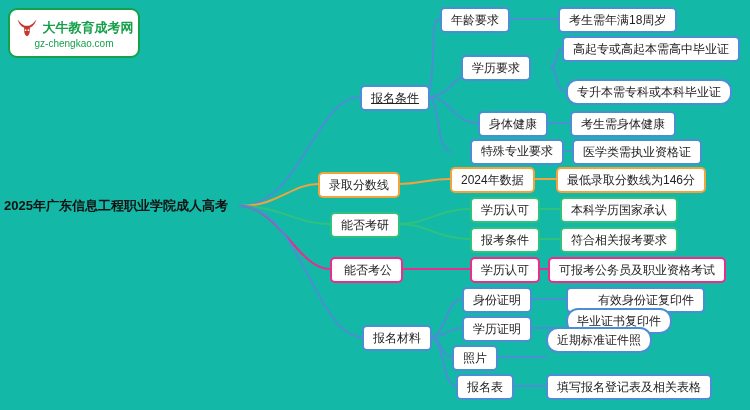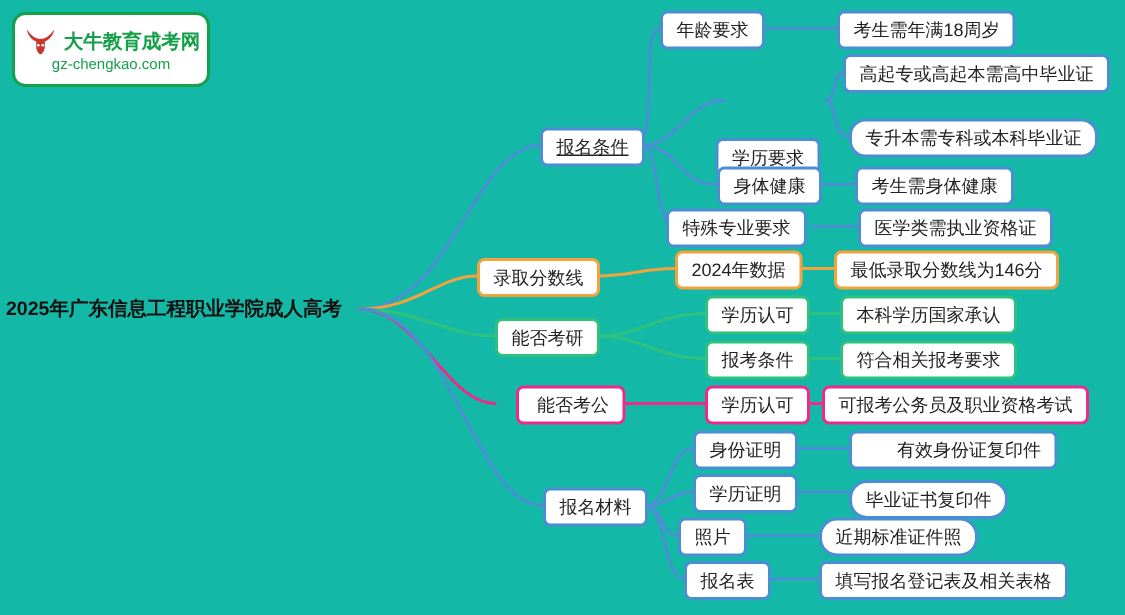--- a/index.html
+++ b/index.html
@@ -90,46 +90,46 @@
       <span class="title">大牛教育成考网</span>
     </div>
     <div class="url">gz-chengkao.com</div>
   </div>
 
   <div id="root-title">2025年广东信息工程职业学院成人高考</div>
 
   <div class="node b-blue" style="left:360px;top:85px;text-decoration:underline;">报名条件</div>
   <div class="node b-orange" style="left:318px;top:172px;">录取分数线</div>
   <div class="node b-green" style="left:330px;top:212px;">能否考研</div>
-  <div class="node b-pink" style="left:344px;top:257px;padding-left:12px;">能否考公</div>
+  <div class="node b-pink" style="left:330px;top:257px;padding-left:12px;">能否考公</div>
   <div class="node b-blue" style="left:362px;top:325px;">报名材料</div>
 
   <div class="node b-blue" style="left:440px;top:7px;">年龄要求</div>
   <div class="node b-blue" style="left:558px;top:7px;">考生需年满18周岁</div>
-  <div class="node b-blue" style="left:477px;top:55px;margin-top:37px;">学历要求</div>
+  <div class="node b-blue" style="left:461px;top:55px;">学历要求</div>
   <div class="node b-blue" style="left:562px;top:36px;">高起专或高起本需高中毕业证</div>
   <div class="node b-blue" style="left:566px;top:79px;border-radius:11px;">专升本需专科或本科毕业证</div>
   <div class="node b-blue" style="left:478px;top:111px;">身体健康</div>
   <div class="node b-blue" style="left:570px;top:111px;">考生需身体健康</div>
-  <div class="node b-blue" style="left:444px;top:139px;">特殊专业要求</div>
+  <div class="node b-blue" style="left:470px;top:139px;font-family:Liberation Mono, monospace;">特殊专业要求</div>
   <div class="node b-blue" style="left:572px;top:139px;">医学类需执业资格证</div>
 
   <div class="node b-orange" style="left:450px;top:167px;">2024年数据</div>
   <div class="node b-orange" style="left:556px;top:167px;">最低录取分数线为146分</div>
 
   <div class="node b-green" style="left:470px;top:197px;">学历认可</div>
   <div class="node b-green" style="left:560px;top:197px;">本科学历国家承认</div>
   <div class="node b-green" style="left:470px;top:227px;">报考条件</div>
   <div class="node b-green" style="left:560px;top:227px;">符合相关报考要求</div>
 
   <div class="node b-pink" style="left:470px;top:257px;">学历认可</div>
   <div class="node b-pink" style="left:548px;top:257px;">可报考公务员及职业资格考试</div>
 
   <div class="node b-blue" style="left:462px;top:287px;">身份证明</div>
   <div class="node b-blue" style="left:566px;top:287px;padding-left:30px;">有效身份证复印件</div>
   <div class="node b-blue" style="left:462px;top:316px;">学历证明</div>
-  <div class="node b-blue" style="left:566px;top:320px;border-radius:12px;">毕业证书复印件</div>
+  <div class="node b-blue" style="left:566px;top:308px;border-radius:12px;">毕业证书复印件</div>
   <div class="node b-blue" style="left:452px;top:345px;">照片</div>
-  <div class="node b-blue" style="left:546px;top:345px;border-radius:12px;">近期标准证件照</div>
+  <div class="node b-blue" style="left:546px;top:327px;border-radius:12px;">近期标准证件照</div>
   <div class="node b-blue" style="left:456px;top:374px;">报名表</div>
   <div class="node b-blue" style="left:546px;top:374px;">填写报名登记表及相关表格</div>
 
 </div>
 
 </body></html>

